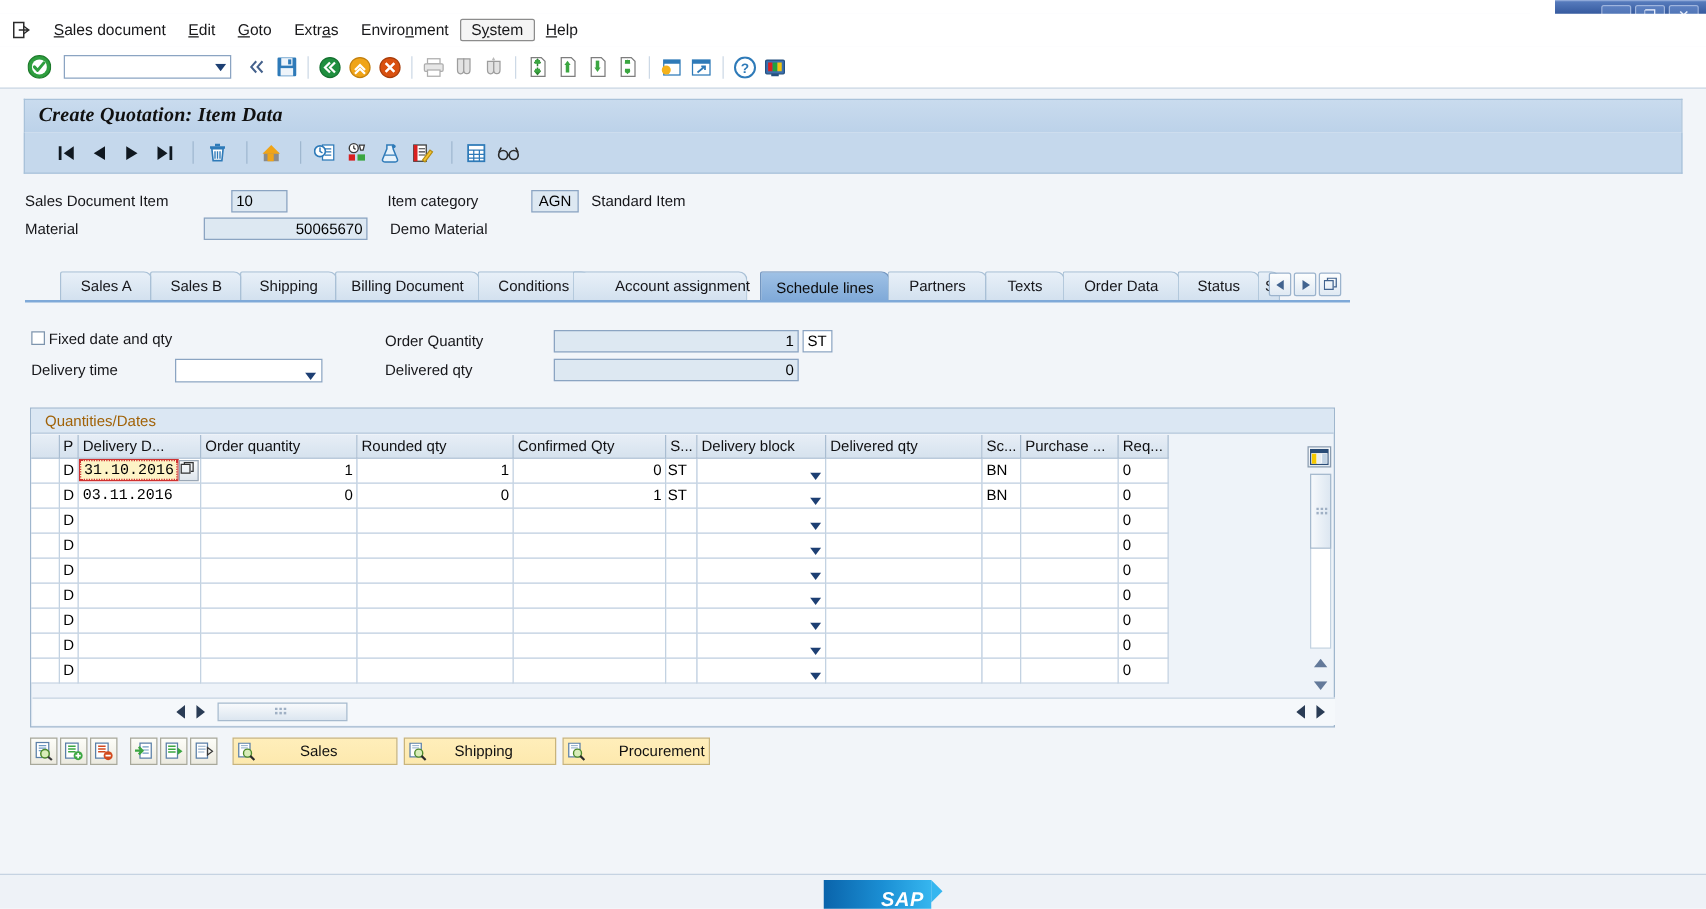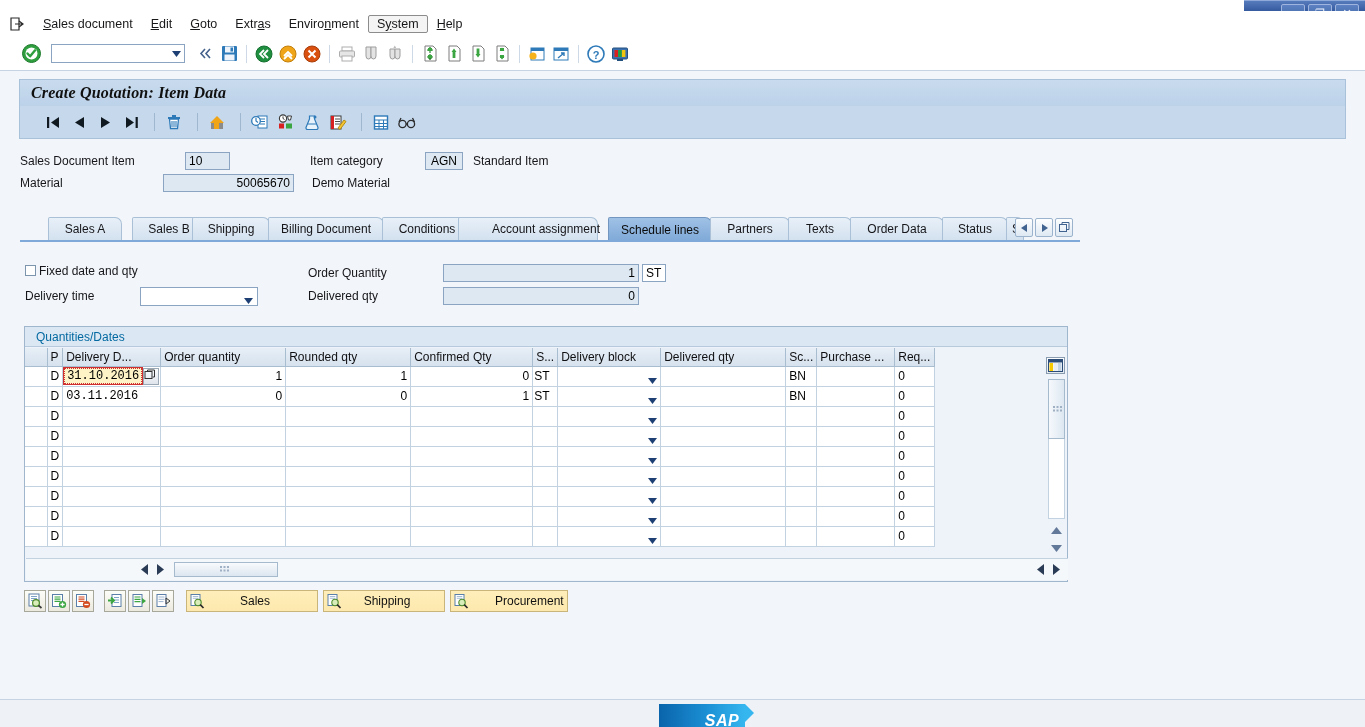--- a/index.html
+++ b/index.html
@@ -134,21 +134,21 @@
   }
   .ddl .arw{position:absolute;right:4px;top:5px;}
 
   
   .grid{
     position:absolute;left:24px;top:326px;width:1044px;height:256px;
     border:1px solid #9fb6cd;background:#eef3f9;box-sizing:border-box;
   }
   .grid-title{
     height:20px;background:#dbe7f3;border-bottom:1px solid #b7c9dc;
-    display:flex;align-items:center;padding-left:11px;font-size:12px;color:#0369a1;
+    display:flex;align-items:center;padding-left:11px;font-size:12px;color:#a16207;
     box-sizing:border-box;
   }
   table.gt{border-collapse:collapse;table-layout:fixed;font-size:12px;}
   table.gt th{
     background:linear-gradient(180deg,#e7eef6 0%,#d6e2ee 100%);
     border-right:1px solid #a9bdd1;border-bottom:1px solid #a9bdd1;
     font-weight:normal;font-size:12px;color:#101012;text-align:left;
     padding:1px 3px;height:18px;box-sizing:border-box;white-space:nowrap;overflow:hidden;
   }
   table.gt td{
@@ -499,21 +499,21 @@
       <span class="lbl" style="position:absolute;left:0;top:2px;">Material</span>
       <span class="inp" style="position:absolute;left:143px;top:0;width:131px;text-align:right;">50065670</span>
       <span class="lbl" style="position:absolute;left:292px;top:2px;">Demo Material</span>
     </div>
   </div>
 
   <div class="tabstrip">
     <div class="tab" style="left:28px;width:74px;">
         <span>Sales A</span>
       </div>
-    <div class="tab" style="left:100px;width:74px;margin-left:12px;">
+    <div class="tab" style="left:100px;width:74px;">
         <span>Sales B</span>
       </div>
     <div class="tab" style="left:172px;width:78px;">
         <span>Shipping</span>
       </div>
     <div class="tab" style="left:248px;width:116px;">
         <span>Billing Document</span>
       </div>
     <div class="tab" style="left:362px;width:90px;">
         <span>Conditions</span>

